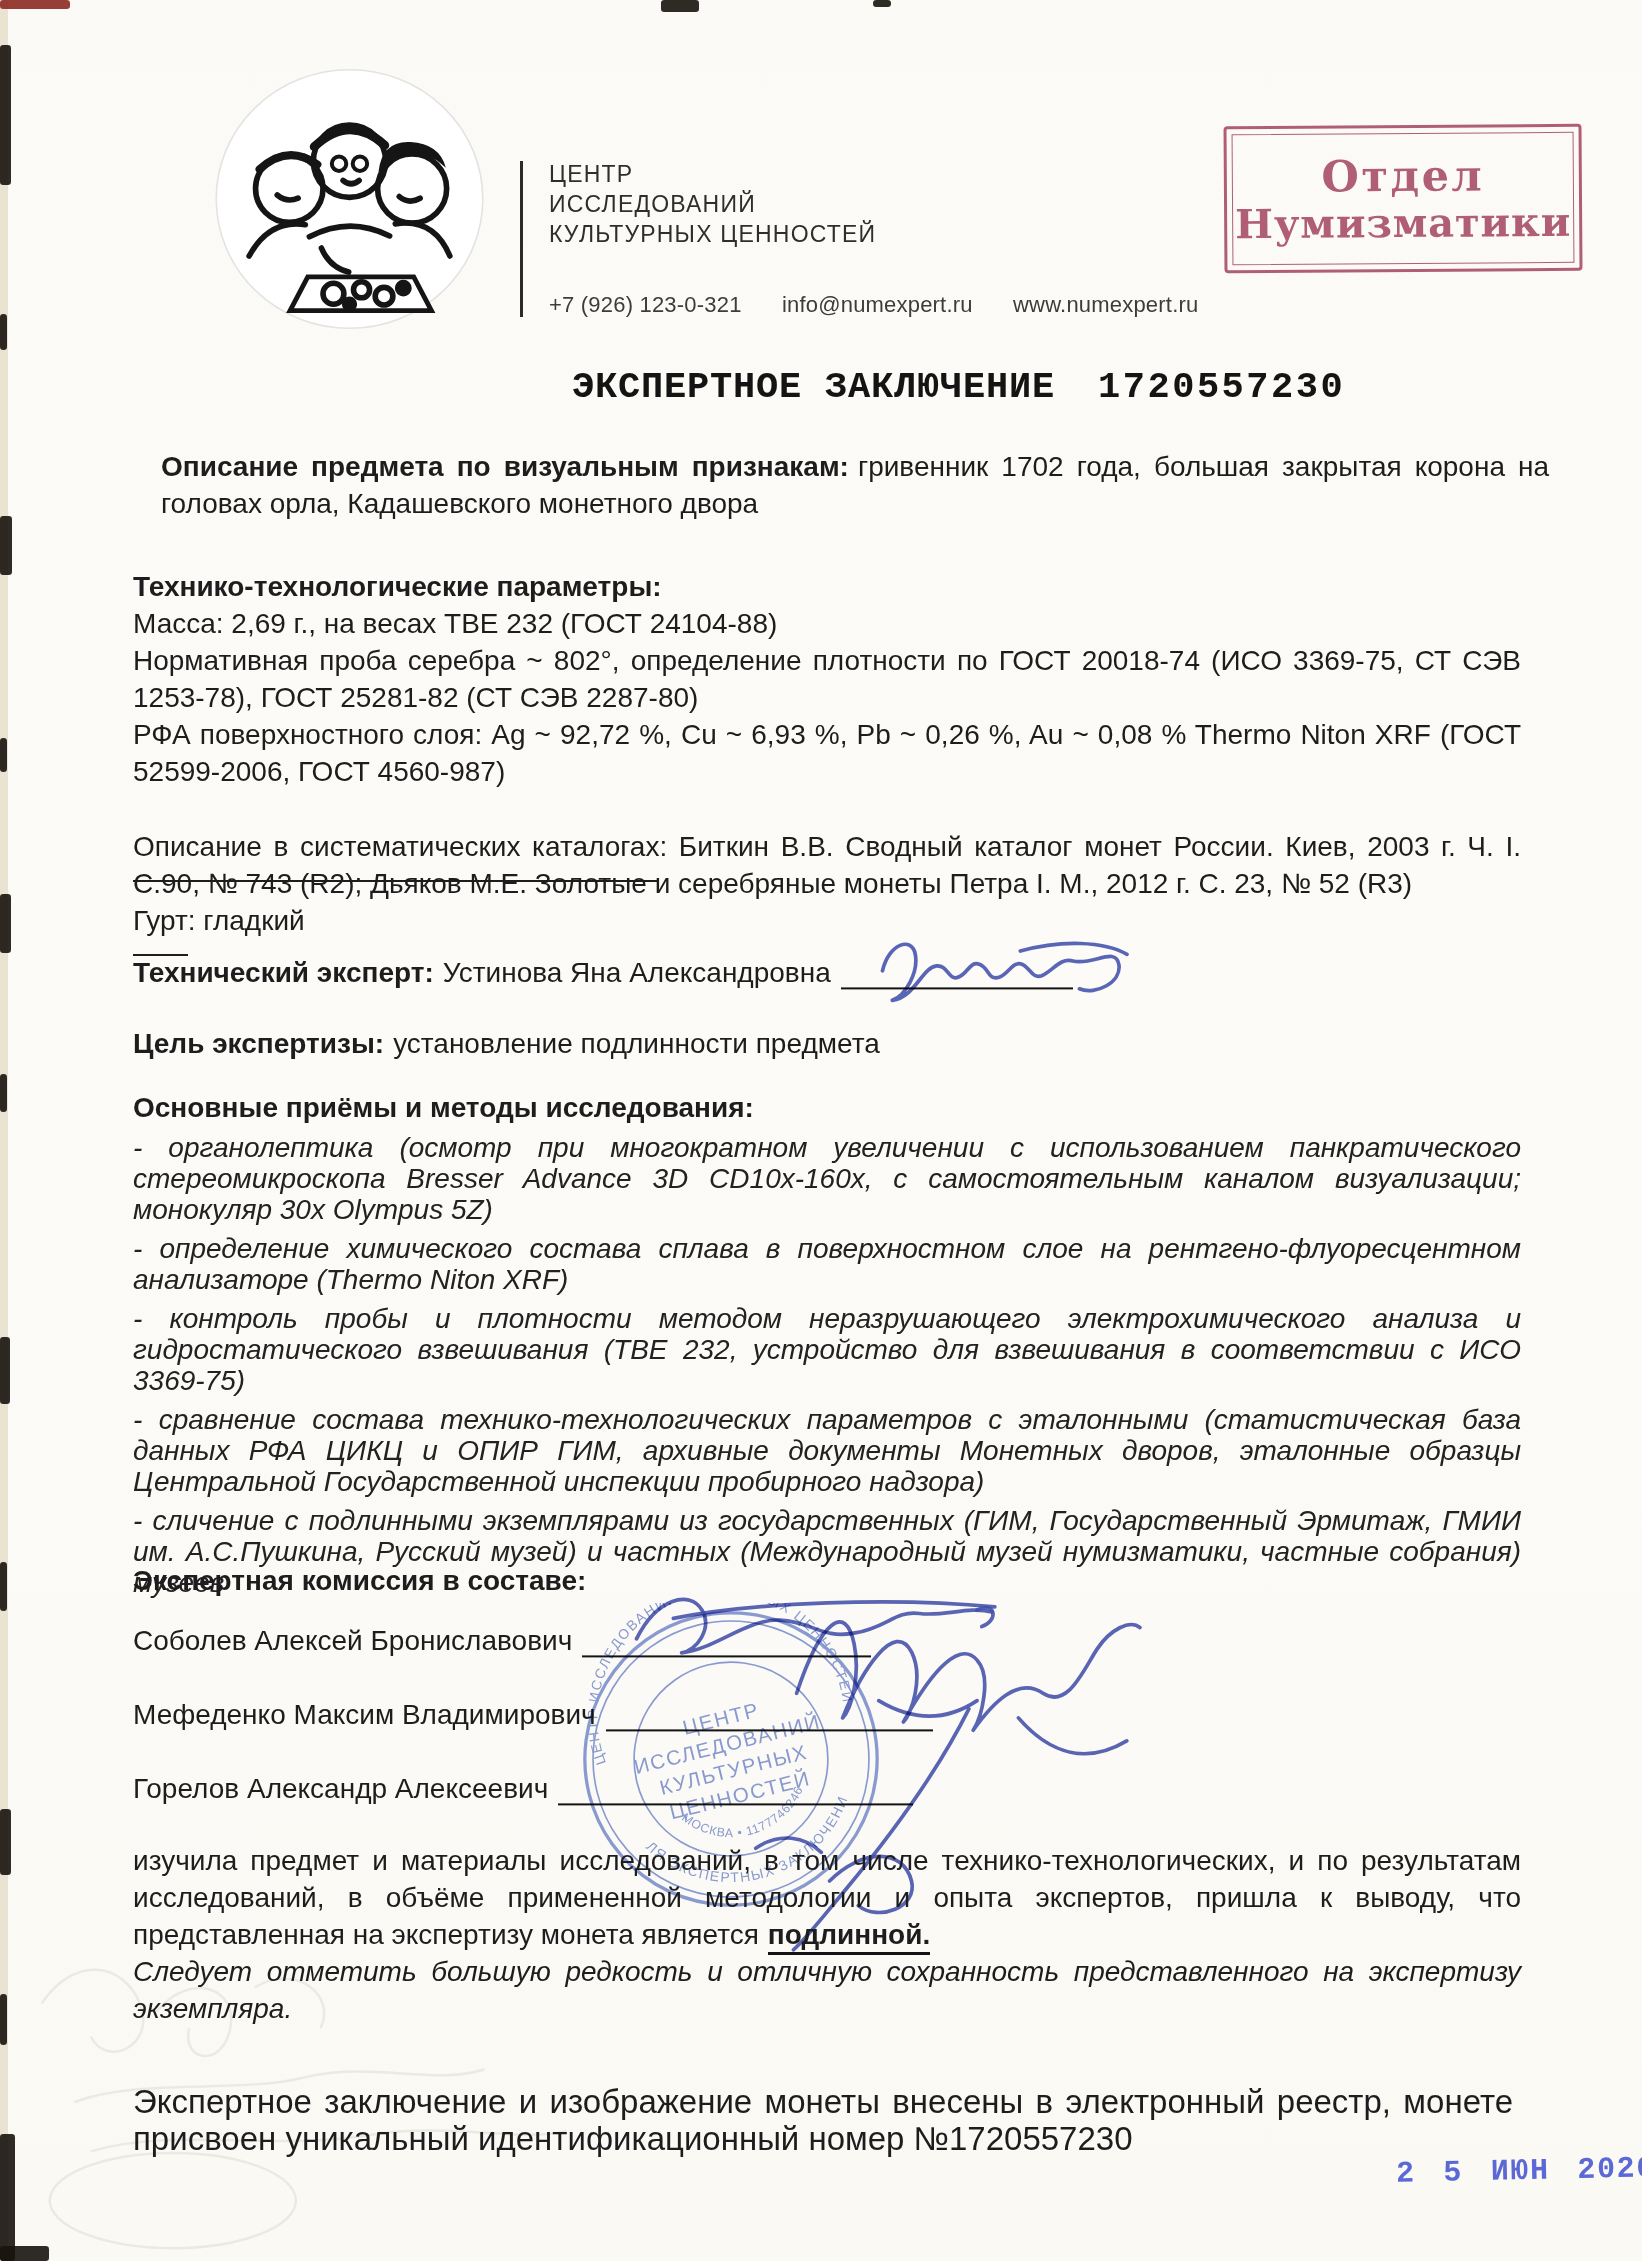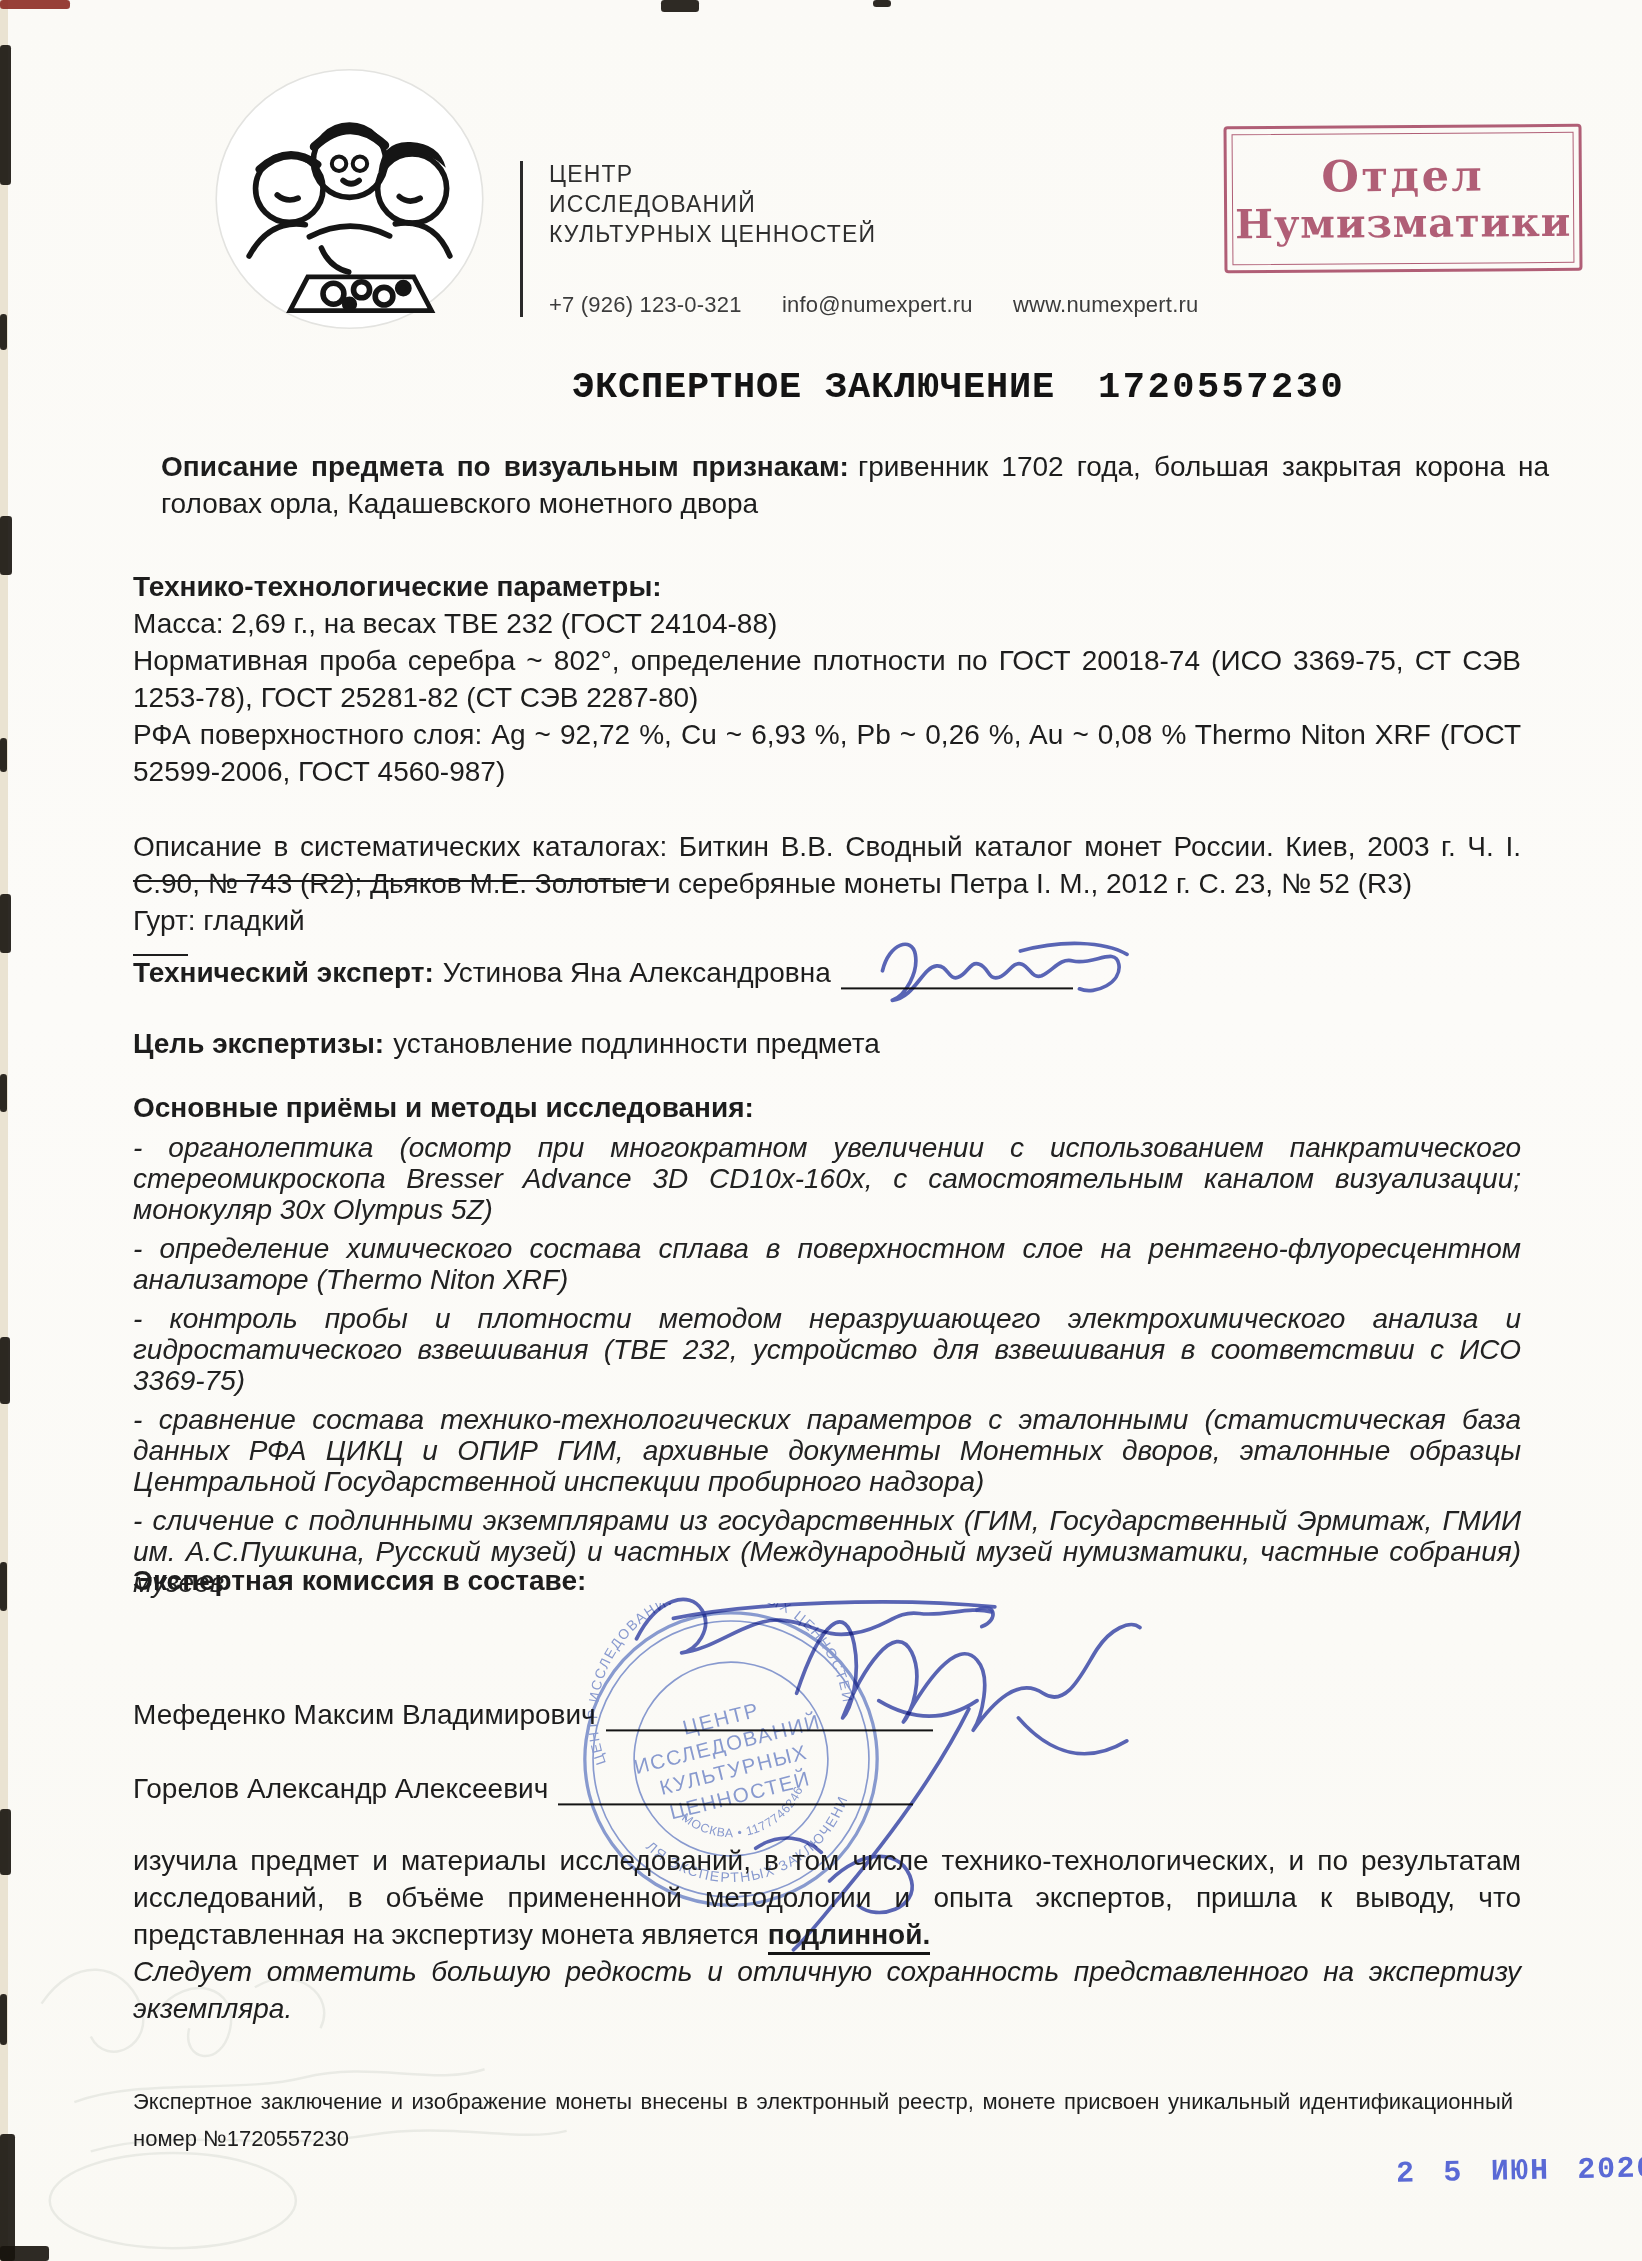--- a/index.html
+++ b/index.html
@@ -55,21 +55,21 @@
   .b-methods{top:1089px;}
   .b-methods .mh{margin-bottom:5.7px;}
   .b-methods .method{font-style:italic;font-size:28px;line-height:31px;margin:0 0 8.2px;text-align:justify;color:#222;}
   .b-comm{top:1562px;}
   .row{position:absolute;left:133px;font-size:28px;color:#1d1d1d;white-space:nowrap;}
   .r1{top:1618px}.r2{top:1692px}.r3{top:1766px}
   .sigline{display:inline-block;border-bottom:2.5px solid #141414;height:30px;
     margin-left:10px;transform:translateY(7.4px);}
   .w280{width:232px}.w350{width:289px}.w400{width:327px}.w430{width:355px}
   .b-concl{top:1842px;}
-  .b-reg{top:2083px;font-size:22px;width:1380px;}
+  .b-reg{top:2083px;font-size:33px;width:1380px;}
   
   .sig{position:absolute;mix-blend-mode:multiply;}
   .sig path{fill:none;stroke:var(--sign-blue,#4351b0);stroke-width:4.5;
     stroke-linecap:round;stroke-linejoin:round;opacity:.88;}
   .bluestamp{position:absolute;left:575px;top:1603px;width:312px;height:312px;
     mix-blend-mode:multiply;opacity:.8;}
   .datestamp{position:absolute;left:1396px;top:2154px;font-family:"Liberation Mono","DejaVu Sans Mono",monospace;
     font-weight:700;font-size:30px;letter-spacing:1.6px;word-spacing:8.2px;
     color:var(--date-blue,#3f51d0);transform:rotate(-1.2deg);opacity:.85;white-space:nowrap;}
   .ghost{position:absolute;left:25px;top:1938px;opacity:.13;}
@@ -190,20 +190,23 @@
     <p class="method">- определение химического состава сплава в поверхностном слое на рентгено-флуоресцентном анализаторе (Thermo Niton XRF)</p>
     <p class="method">- контроль пробы и плотности методом неразрушающего электрохимического анализа и гидростатического взвешивания (ТВЕ 232, устройство для взвешивания в соответствии с ИСО 3369-75)</p>
     <p class="method">- сравнение состава технико-технологических параметров с эталонными (статистическая база данных РФА ЦИКЦ и ОПИР ГИМ, архивные документы Монетных дворов, эталонные образцы Центральной Государственной инспекции пробирного надзора)</p>
     <p class="method">- сличение с подлинными экземплярами из государственных (ГИМ, Государственный Эрмитаж, ГМИИ им. А.С.Пушкина, Русский музей)  и частных (Международный музей нумизматики, частные собрания) музеев</p>
   </div>
 
   <div class="blk b-comm">
     <p class="bold">Экспертная комиссия в составе:</p>
   </div>
 
+  <div class="row r1">
+    <span>Соболев Алексей Брониславович</span><span class="sigline w350"></span>
+  </div>
   <div class="row r2">
     <span>Мефеденко Максим Владимирович</span><span class="sigline w400"></span>
   </div>
   <div class="row r3">
     <span>Горелов Александр Алексеевич</span><span class="sigline w430"></span>
   </div>
 
   <svg class="bluestamp" viewBox="0 0 380 380">
     <g transform="rotate(-14 190 190)" fill="none" stroke="#6d84cd">
       <circle cx="190" cy="190" r="178" stroke-width="4"></circle>

